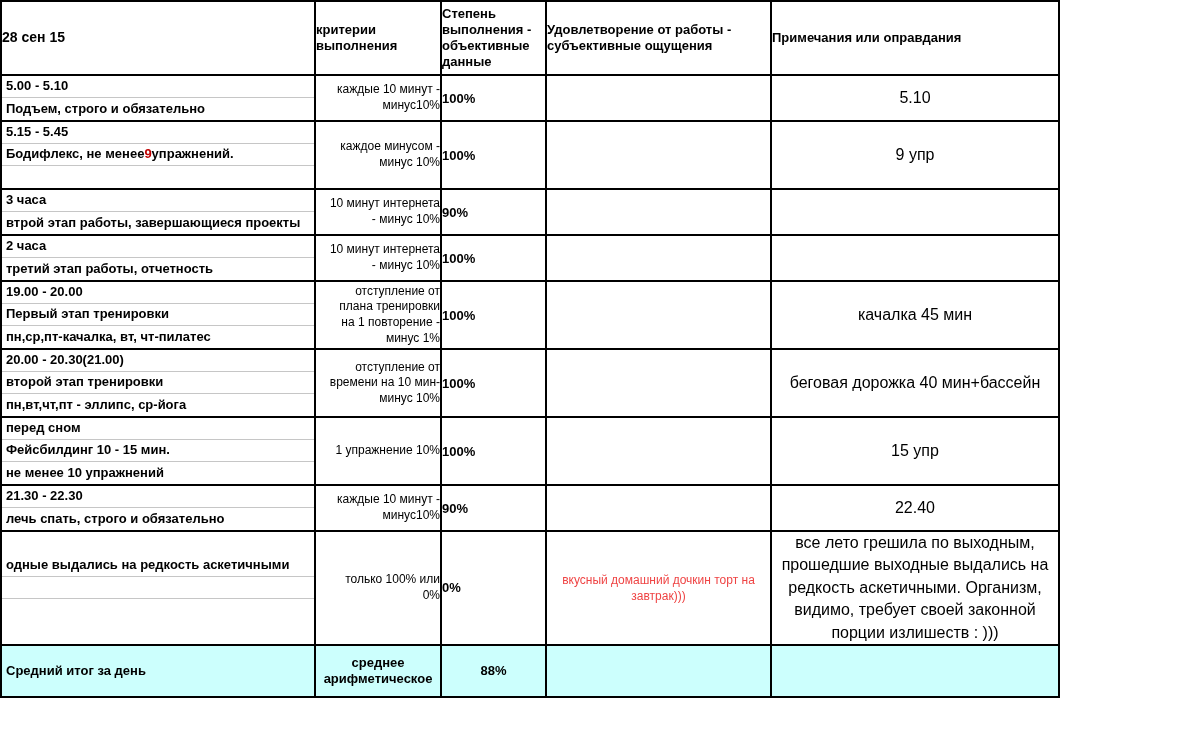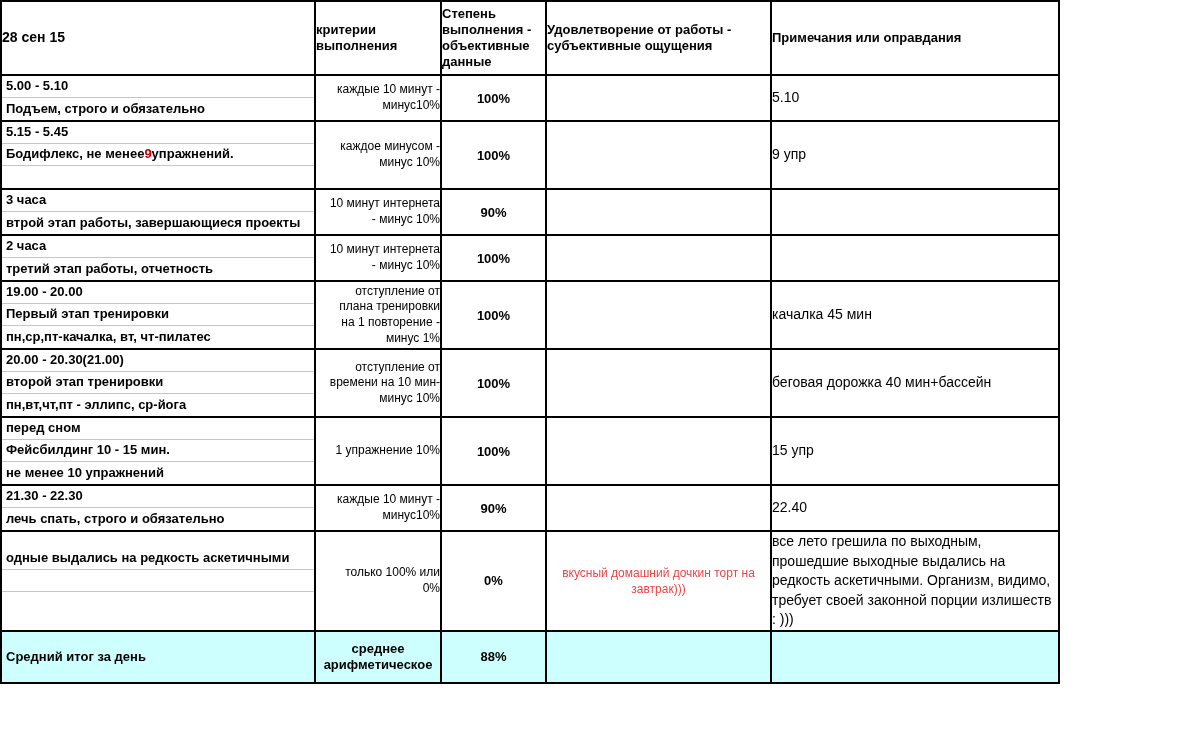--- a/index.html
+++ b/index.html
@@ -97,38 +97,38 @@
     font-size: 12px;
     color: #000000;
     line-height: 1.3;
     padding: 3px 3px;
     font-weight: normal;
   }
 
   
   td.deg {
     background: #ccfffd;
-    text-align: center;
     font-size: 13px;
     font-weight: bold;
     color: #000000;
   }
 
   
   td.subj {
     text-align: center;
     font-size: 12px;
     color: #ef4444;
     line-height: 1.35;
     padding: 3px 8px;
   }
 
   
   td.note {
-    font-size: 14px;
+    text-align: center;
+    font-size: 16px;
     color: #000000;
     line-height: 1.4;
     padding: 3px 10px;
   }
 
   
   tr.total td {
     background: #ccfffd;
     height: 50px;
   }

